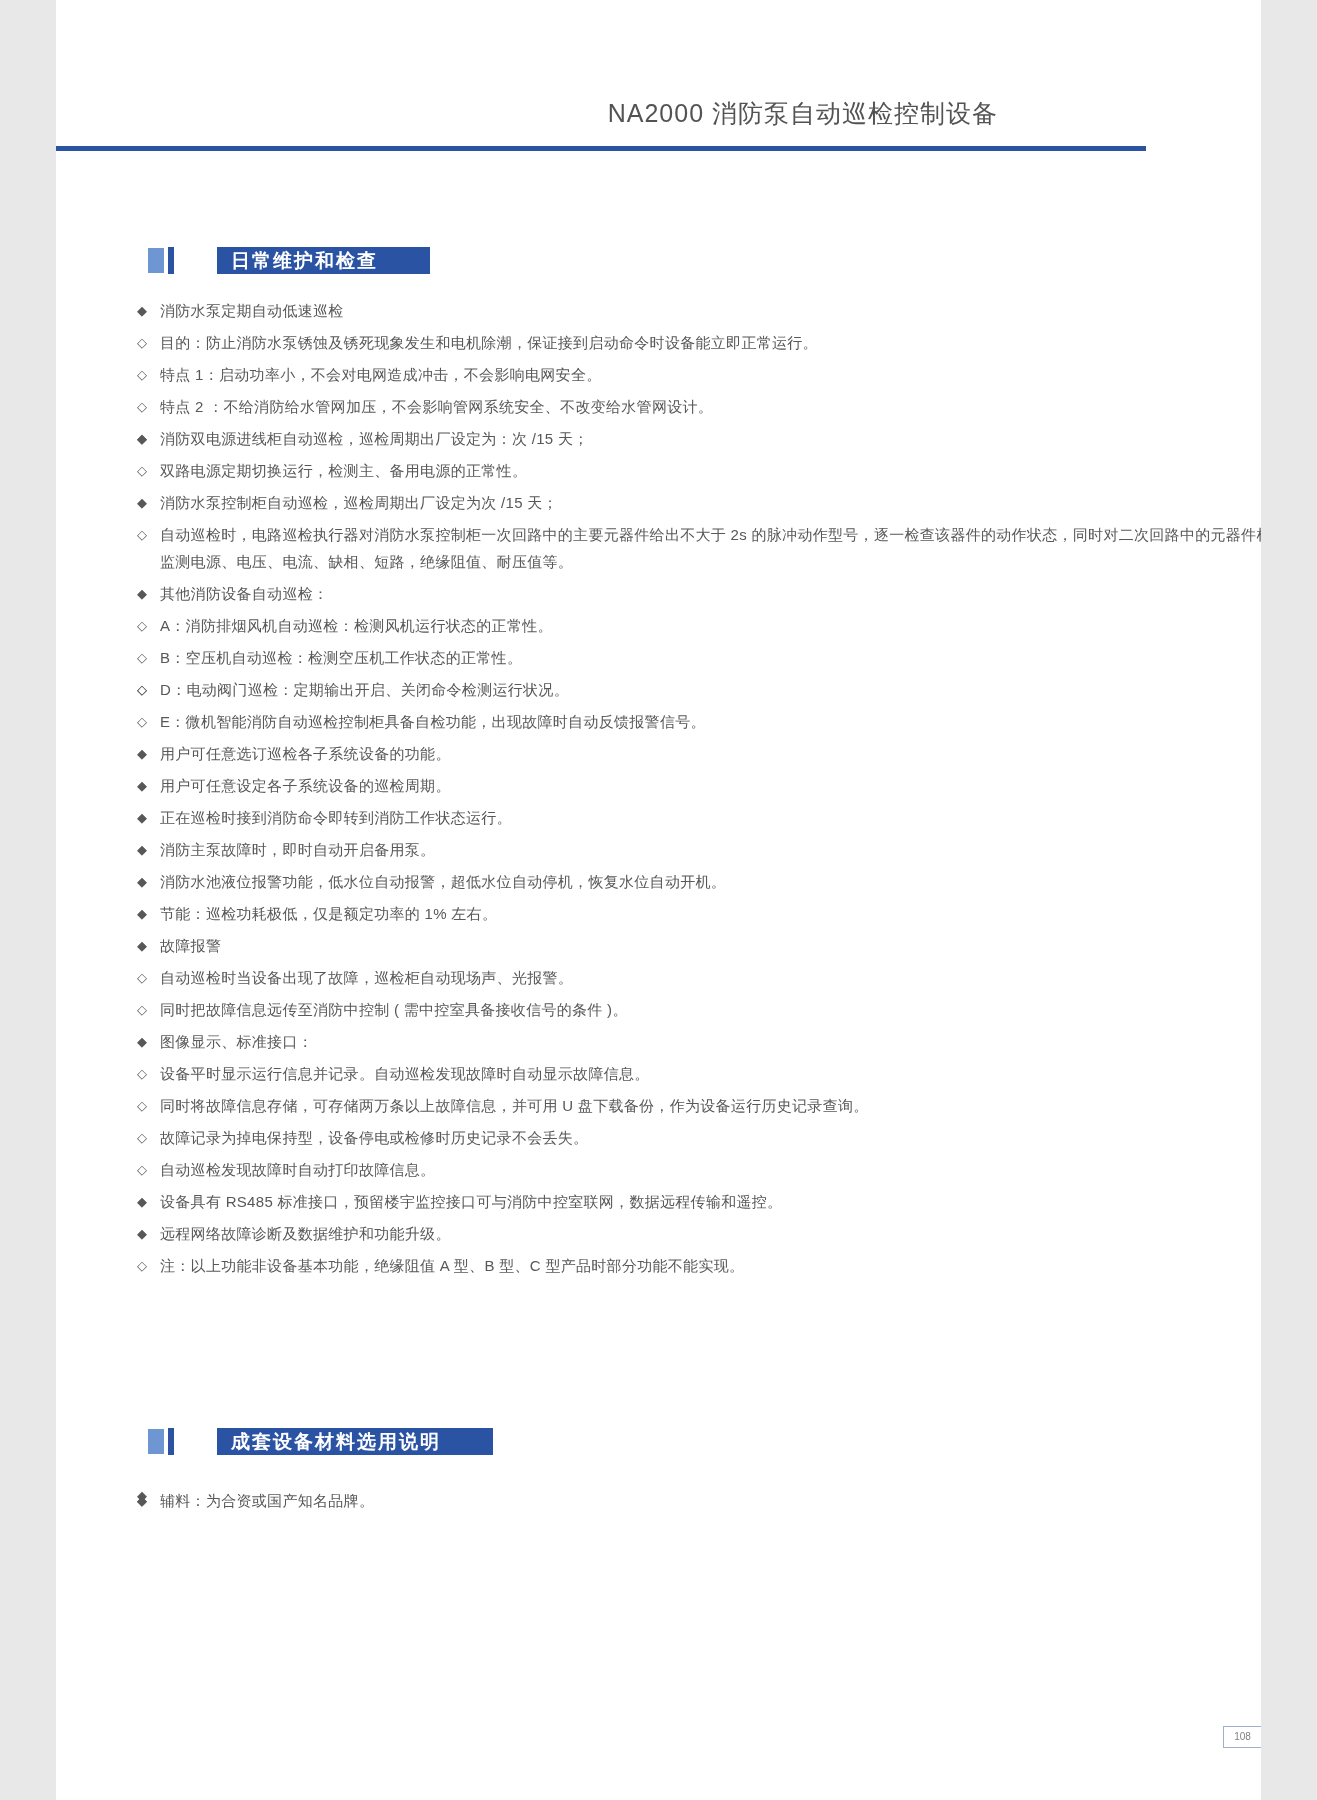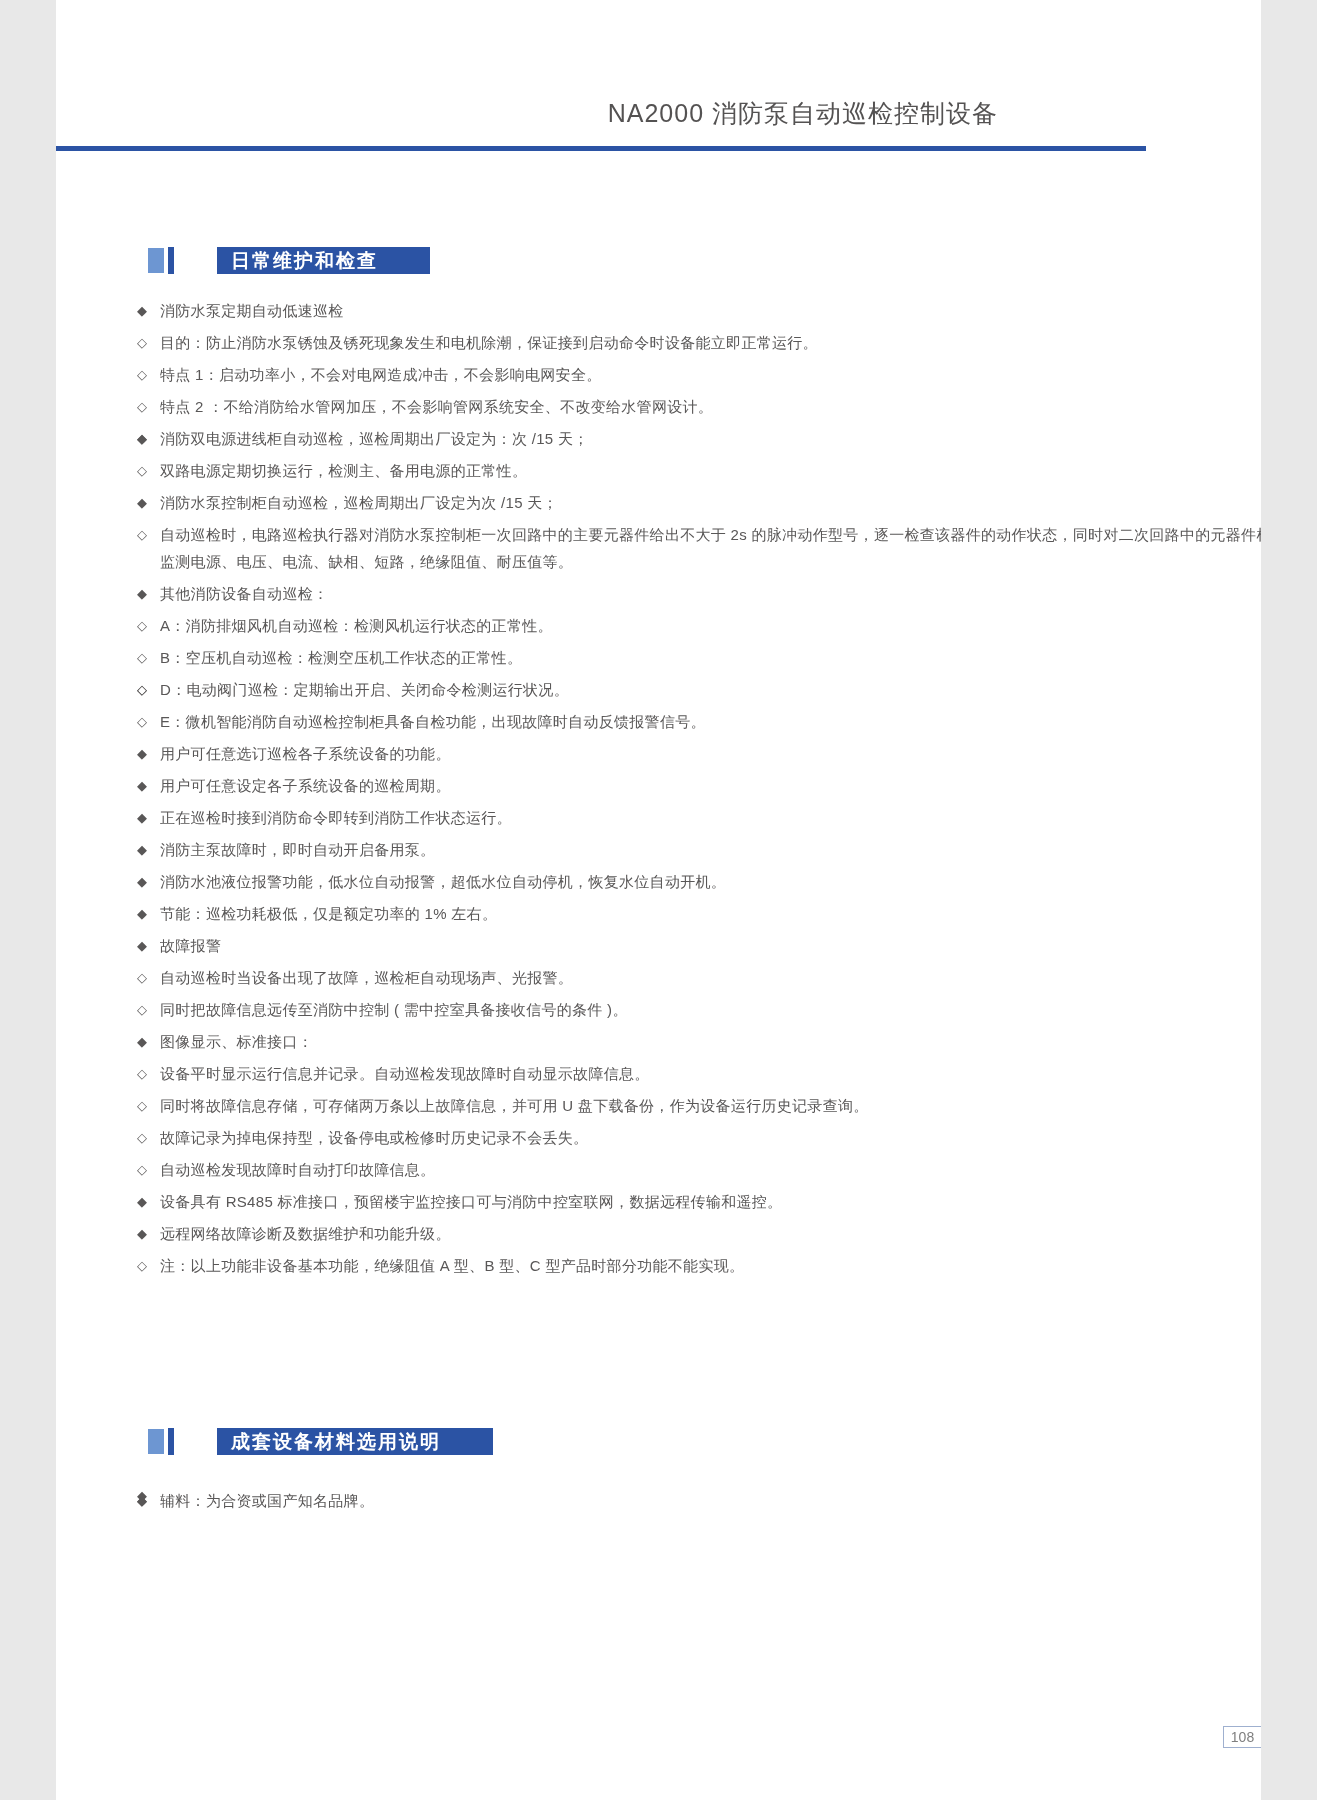--- a/index.html
+++ b/index.html
@@ -83,21 +83,21 @@
   }
 
   
   .page-num-box {
     position: absolute;
     left: 1167px; top: 1726px;
     width: 39px; height: 22px;
     background: #ffffff;
     border: 1px solid #9fb0cf;
     color: #7f7f7f;
-    font-size: 14px;
+    font-size: 10px;
     line-height: 20px;
     text-align: center;
   }
   .footer-bar {
     position: absolute;
     left: 1206px; top: 1726px;
     width: 111px; height: 22px;
     background: #2b53a4;
   }
 </style>

